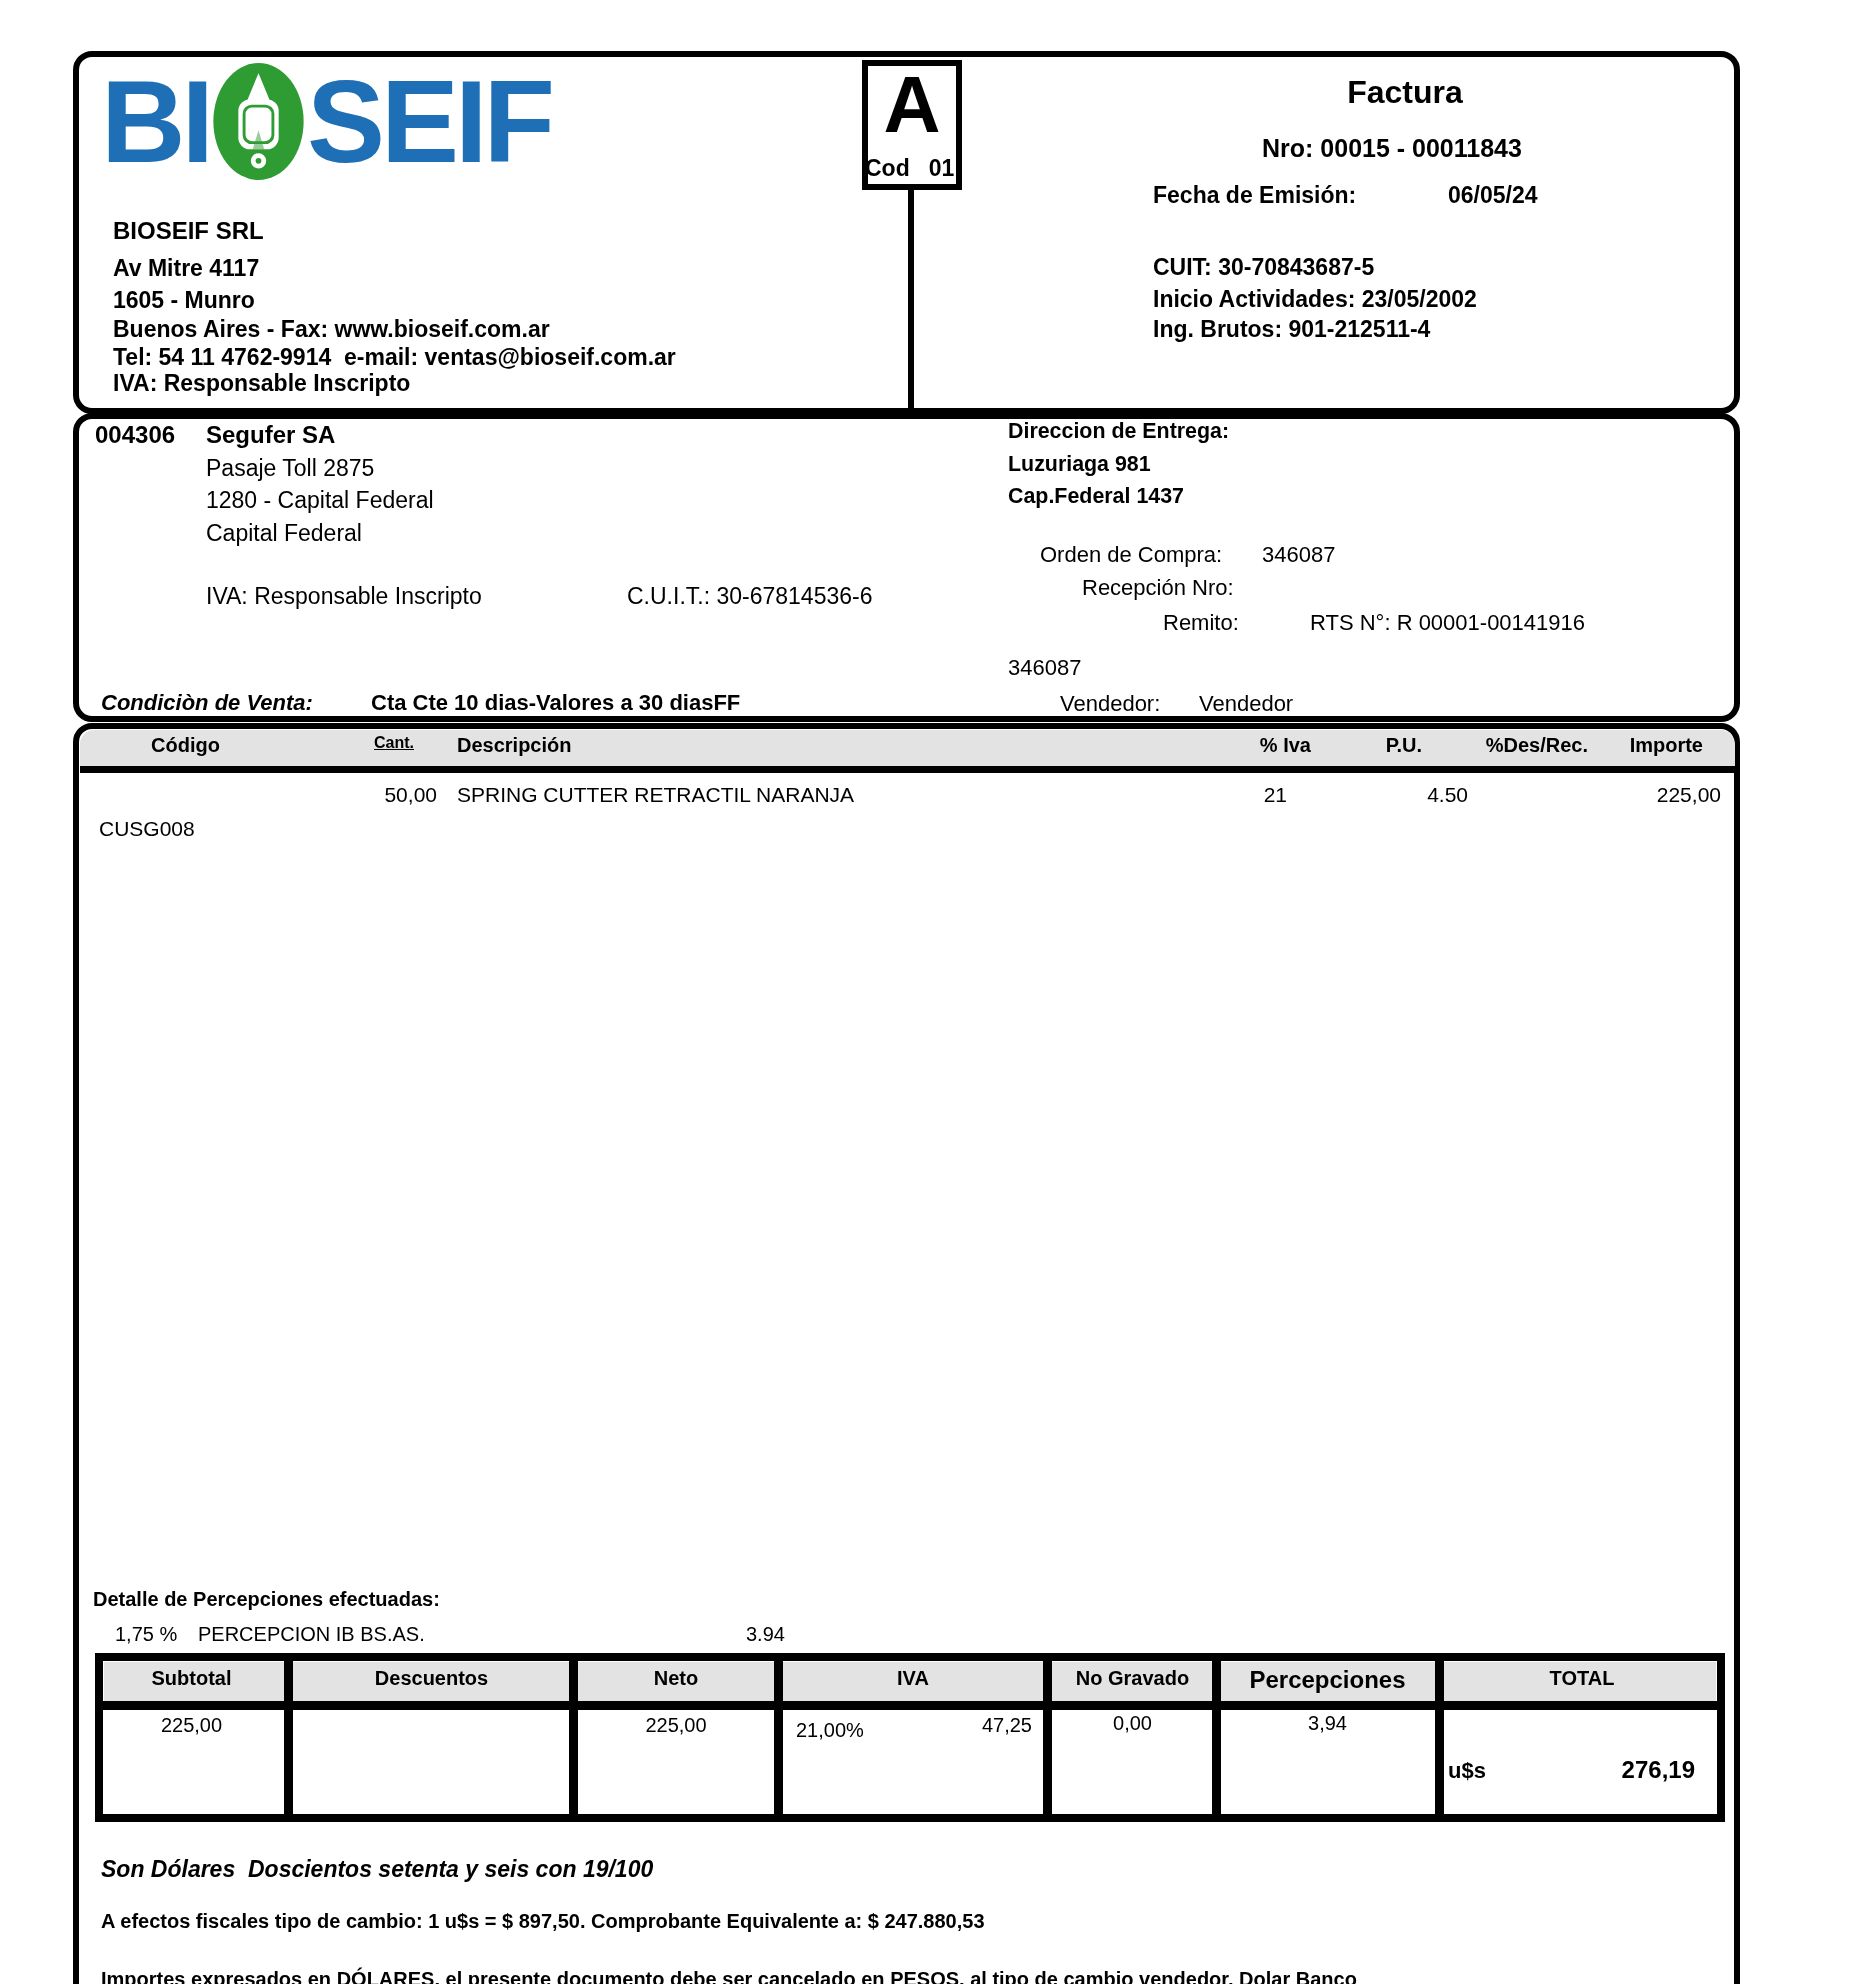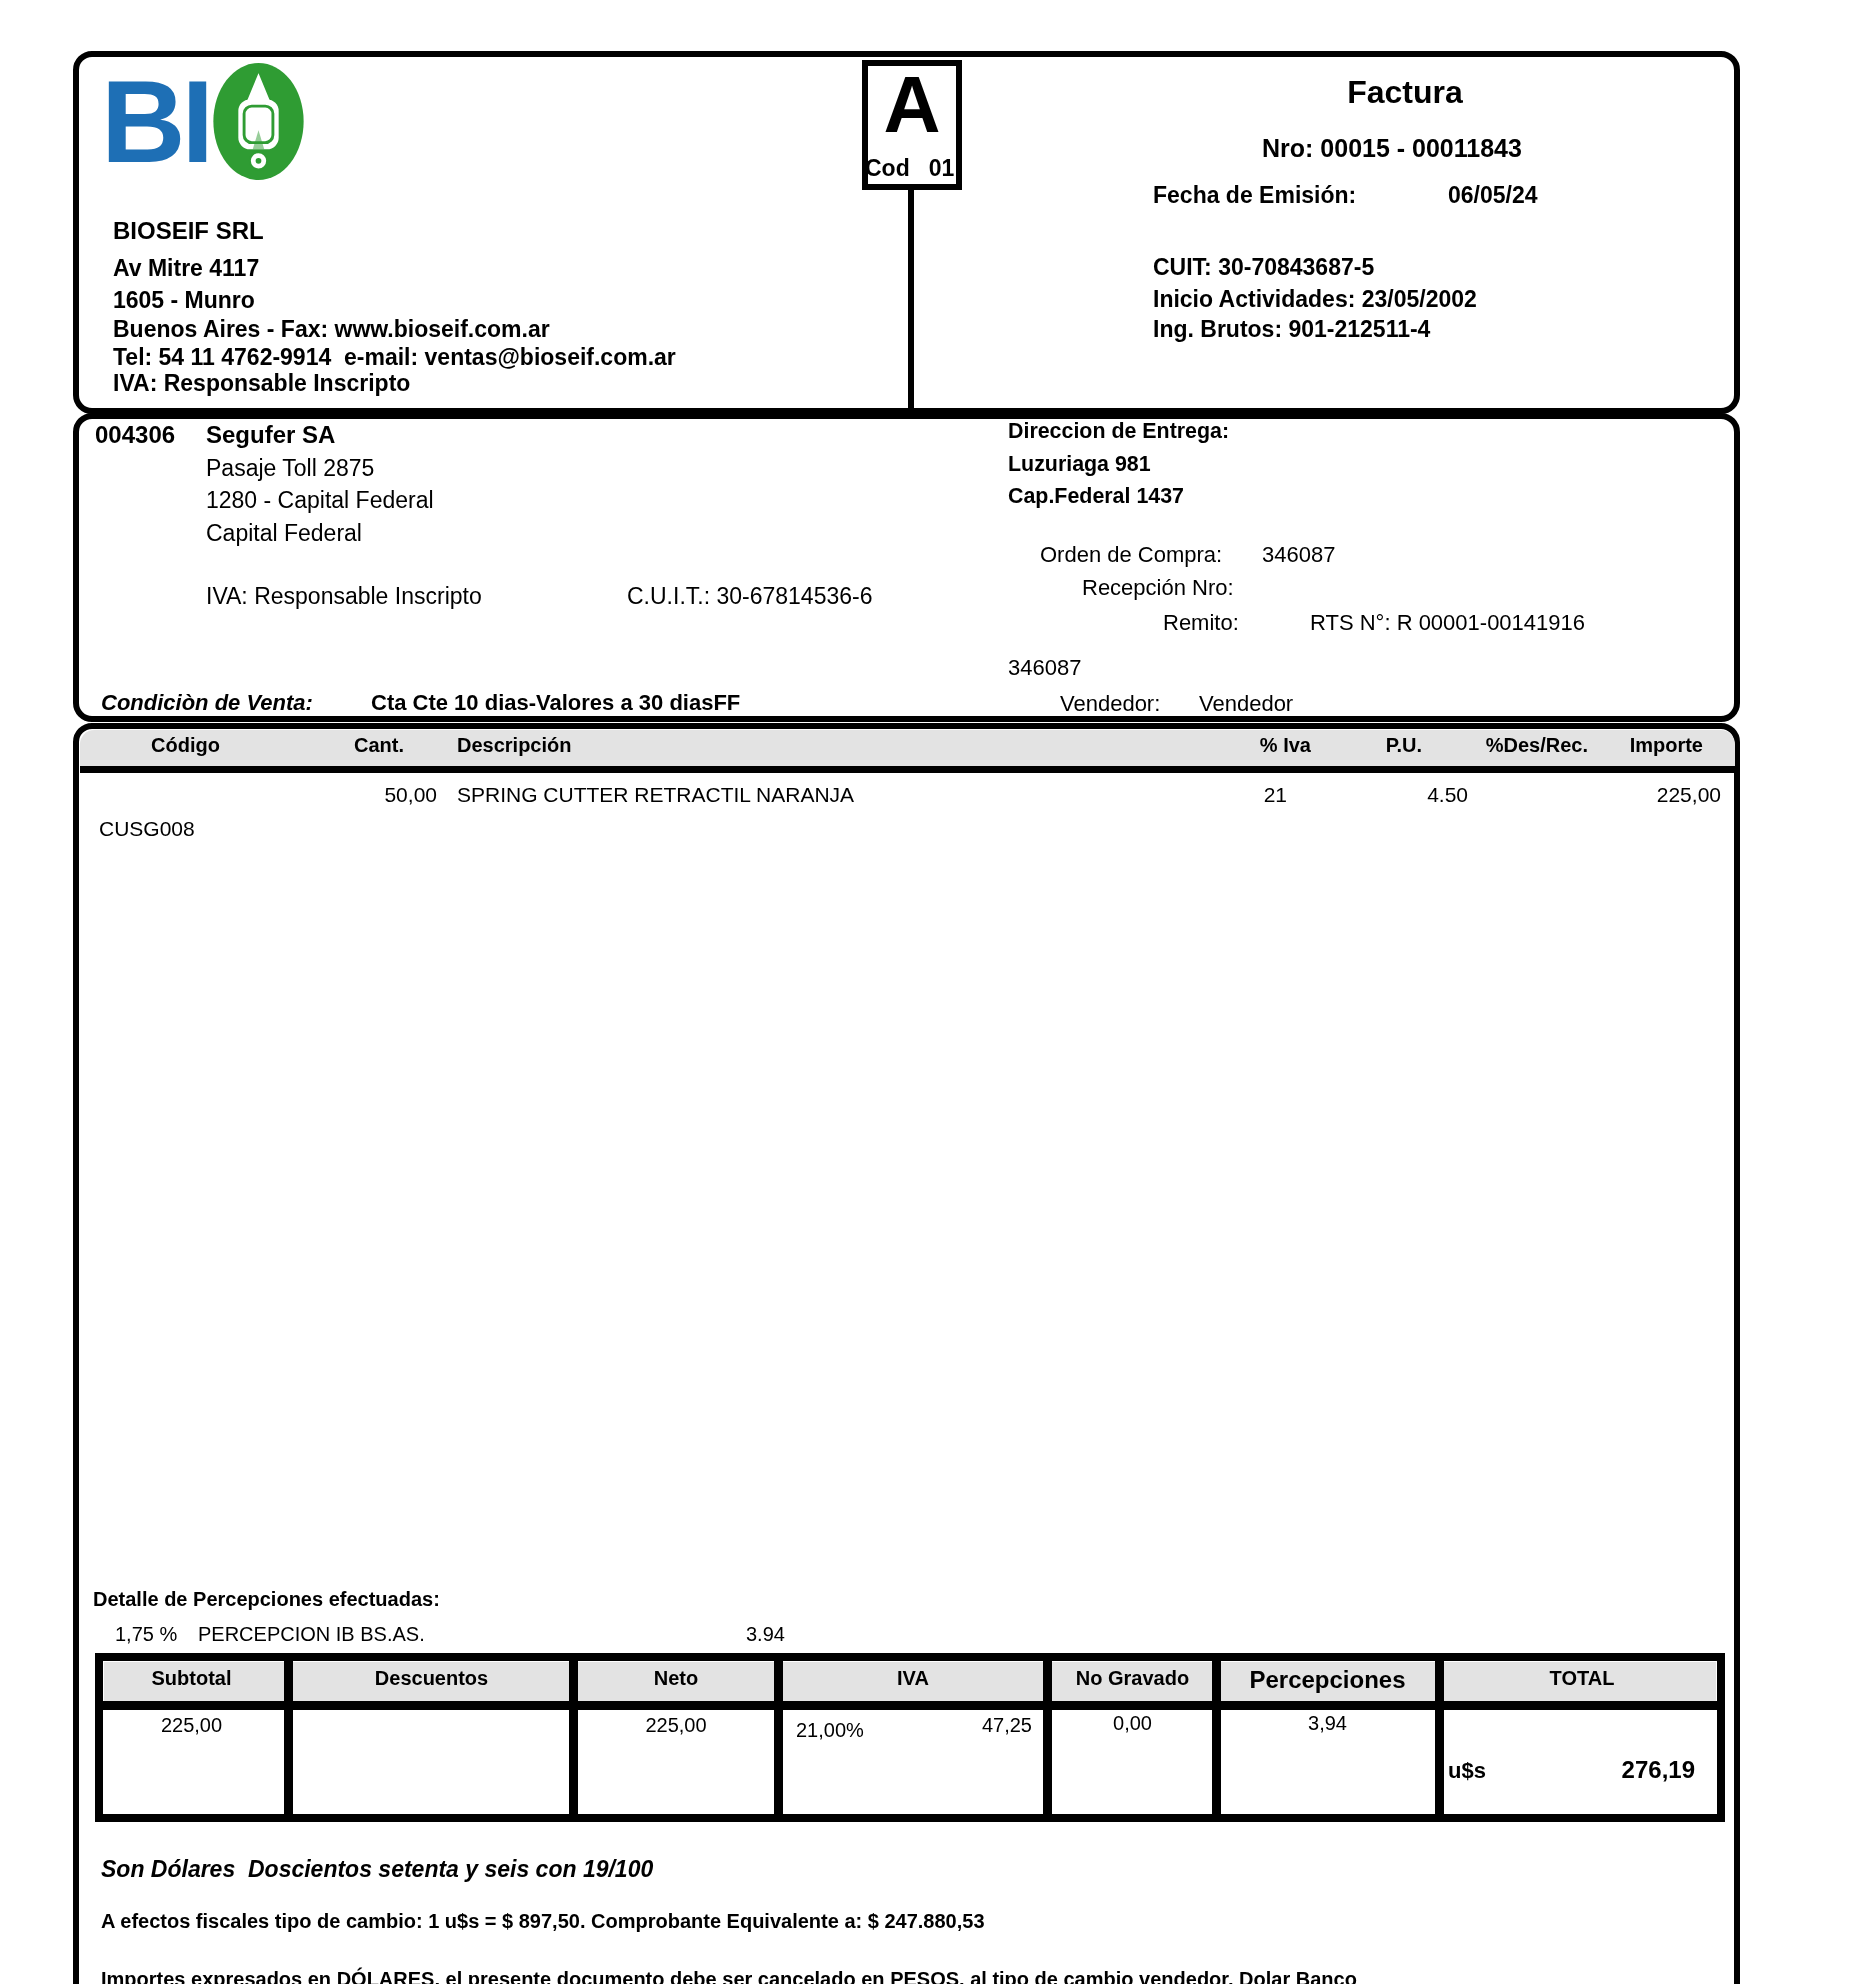--- a/index.html
+++ b/index.html
@@ -29,20 +29,21 @@
     <span class="logo-txt">BI</span>
     <svg width="97" height="121" viewBox="0 0 100 126">
       <ellipse cx="50" cy="63" rx="47" ry="61" fill="#2f9c33"></ellipse>
       <polygon points="50,10 36,44 64,44" fill="#ffffff" stroke="#2f9c33" stroke-width="2"></polygon>
       <rect x="29" y="40" width="42" height="52" rx="12" fill="#ffffff"></rect>
       <rect x="35" y="47" width="30" height="38" rx="8" fill="none" stroke="#2f9c33" stroke-width="3"></rect>
       <polygon points="50,72 44,92 56,92" fill="#2f9c33" opacity="0.5"></polygon>
       <circle cx="50" cy="104" r="9" fill="#ffffff" stroke="#2f9c33" stroke-width="2"></circle>
       <circle cx="50" cy="104" r="3" fill="#2f9c33"></circle>
     </svg>
+    <span class="logo-txt">SEIF</span>
   </div>
 
   <div class="t b" style="left:113px;top:218px;font-size:24px;">BIOSEIF SRL</div>
   <div class="t b" style="left:113px;top:256px;font-size:23px;">Av Mitre 4117</div>
   <div class="t b" style="left:113px;top:288px;font-size:23px;">1605 - Munro</div>
   <div class="t b" style="left:113px;top:317px;font-size:23px;">Buenos Aires - Fax: www.bioseif.com.ar</div>
   <div class="t b" style="left:113px;top:345px;font-size:23px;">Tel: 54 11 4762-9914  e-mail: ventas@bioseif.com.ar</div>
   <div class="t b" style="left:113px;top:371px;font-size:23px;">IVA: Responsable Inscripto</div>
 
   <div class="abox" style="left:862px;top:60px;width:100px;height:130px;">
@@ -82,21 +83,21 @@
   <div class="t" style="left:1199px;top:692px;font-size:22px;">Vendedor</div>
   <div class="t b i" style="left:101px;top:691px;font-size:22px;">Condiciòn de Venta:</div>
   <div class="t b" style="left:371px;top:691px;font-size:22px;">Cta Cte 10 dias-Valores a 30 diasFF</div>
 
   <div class="box" style="left:73px;top:723px;width:1667px;height:1624px;"></div>
 
   <div class="grayband" style="left:80px;top:730px;width:1655px;height:37px;border-radius:14.3px 14.3px 0 0;"></div>
   <div class="line" style="left:80px;top:766px;width:1655px;height:7.1px;"></div>
 
   <div class="t b" style="left:151px;top:734px;font-size:20px;">Código</div>
-  <div class="t b r" style="left:344px;top:734px;width:60px;font-size:20px;">Cant.</div>
+  <div class="t b r" style="left:354px;top:734px;width:60px;font-size:16px;text-decoration:underline;">Cant.</div>
   <div class="t b" style="left:457px;top:734px;font-size:20px;">Descripción</div>
   <div class="t b r" style="left:1231px;top:734px;width:80px;font-size:20px;">% Iva</div>
   <div class="t b r" style="left:1358px;top:734px;width:64px;font-size:20px;">P.U.</div>
   <div class="t b r" style="left:1475px;top:734px;width:113px;font-size:20px;">%Des/Rec.</div>
   <div class="t b r" style="left:1621px;top:734px;width:82px;font-size:20px;">Importe</div>
 
   <div class="t" style="left:99px;top:783px;font-size:21px;margin-top:34px;">CUSG008</div>
   <div class="t r" style="left:324px;top:783px;width:113px;font-size:21px;">50,00</div>
   <div class="t" style="left:457px;top:783px;font-size:21px;">SPRING CUTTER RETRACTIL NARANJA</div>
   <div class="t r" style="left:1223px;top:783px;width:64px;font-size:21px;">21</div>

